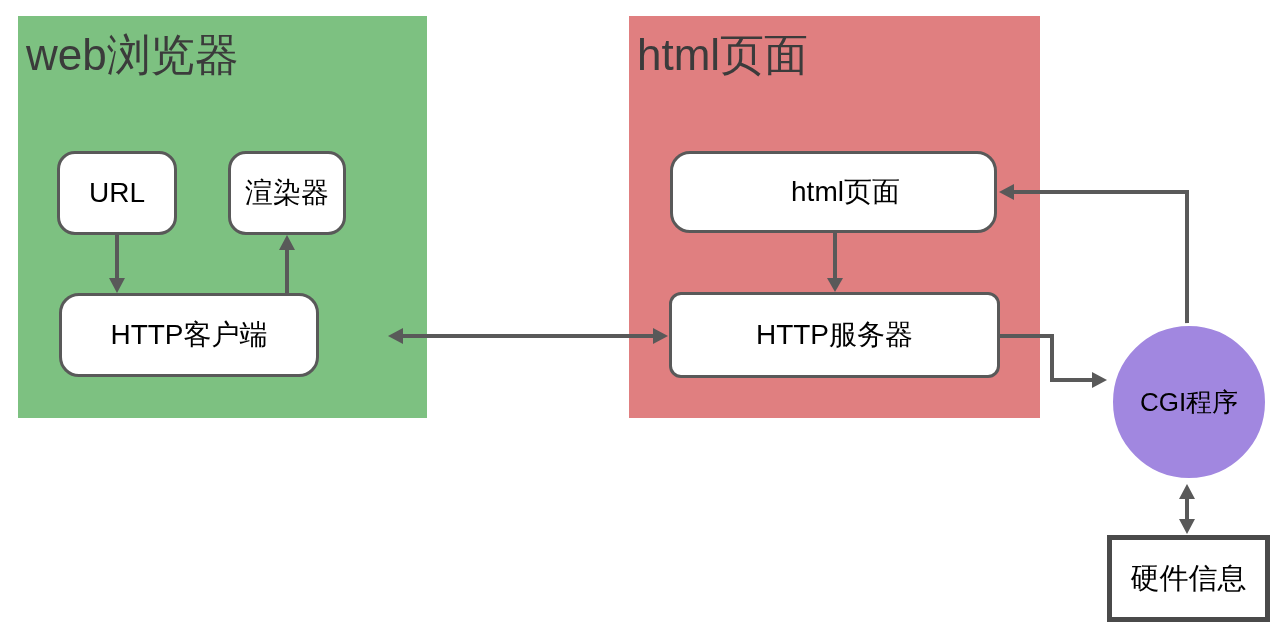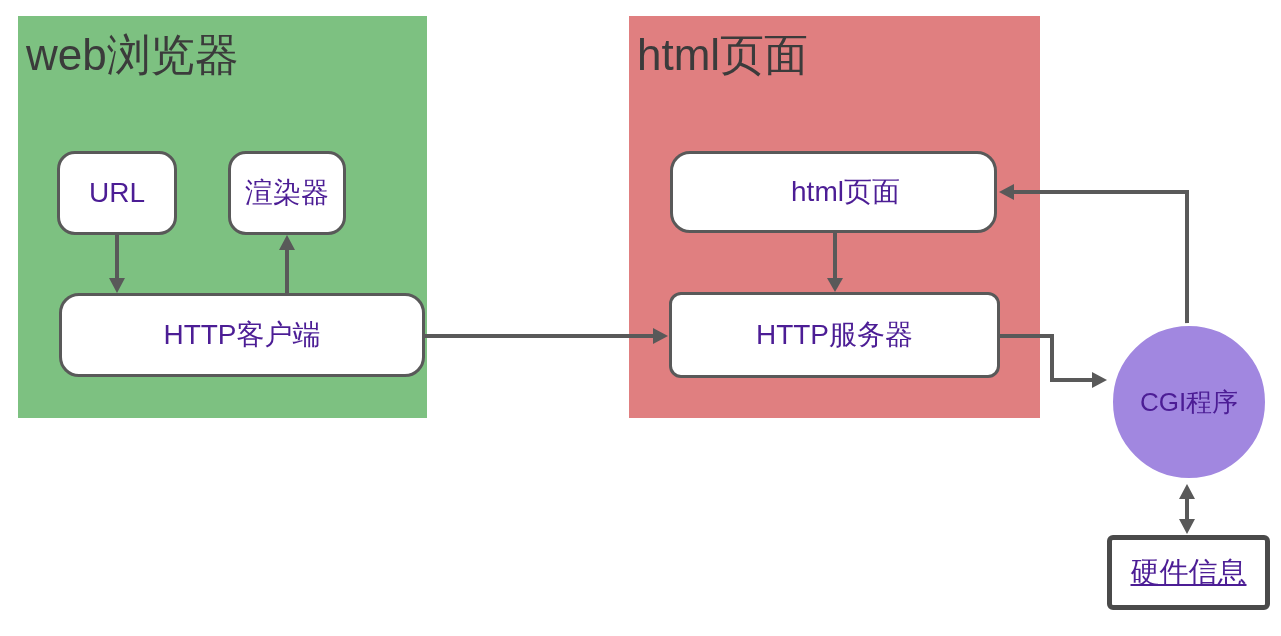--- a/index.html
+++ b/index.html
@@ -39,42 +39,41 @@
   .node {
     position: absolute;
     box-sizing: border-box;
     background: #ffffff;
     border: 3px solid #595959;
     border-radius: 18px;
     display: flex;
     align-items: center;
     justify-content: center;
     font-size: 28px;
-    color: #4c1d95;
+    color: #000000;
     white-space: nowrap;
   }
   .node-url        { left: 57px;   top: 151px; width: 120px; height: 84px; }
   .node-renderer   { left: 228px;  top: 151px; width: 118px; height: 84px; }
-  .node-client     { left: 59px;   top: 293px; width: 366px; height: 84px; border-radius: 20px; }
+  .node-client     { left: 59px;   top: 293px; width: 260px; height: 84px; border-radius: 20px; }
   .node-htmlpage   { left: 670px;  top: 151px; width: 327px; height: 82px; border-radius: 20px; padding-left: 24px; }
   .node-httpserver { left: 669px;  top: 292px; width: 331px; height: 86px; border-radius: 12px; }
   .node-cgi {
     left: 1110px; top: 323px;
     width: 158px; height: 158px;
     border-radius: 50%;
     border: 3px solid #ffffff;
     font-size: 26px;
   }
   .node-hardware {
     left: 1107px; top: 535px;
-    width: 163px; height: 75px;
-    border-radius: 6px;
+    width: 163px; height: 87px;
+    border-radius: 0;
     border: 5px solid #4a4a4a;
     font-size: 29px;
-    text-decoration: underline;
   }
 </style>
 </head>
 <body>
 
 <div class="canvas">
 
   <div class="group group-browser" style="background-color: rgb(125, 193, 129);">
     <div class="group-title">web浏览器</div>
   </div>

